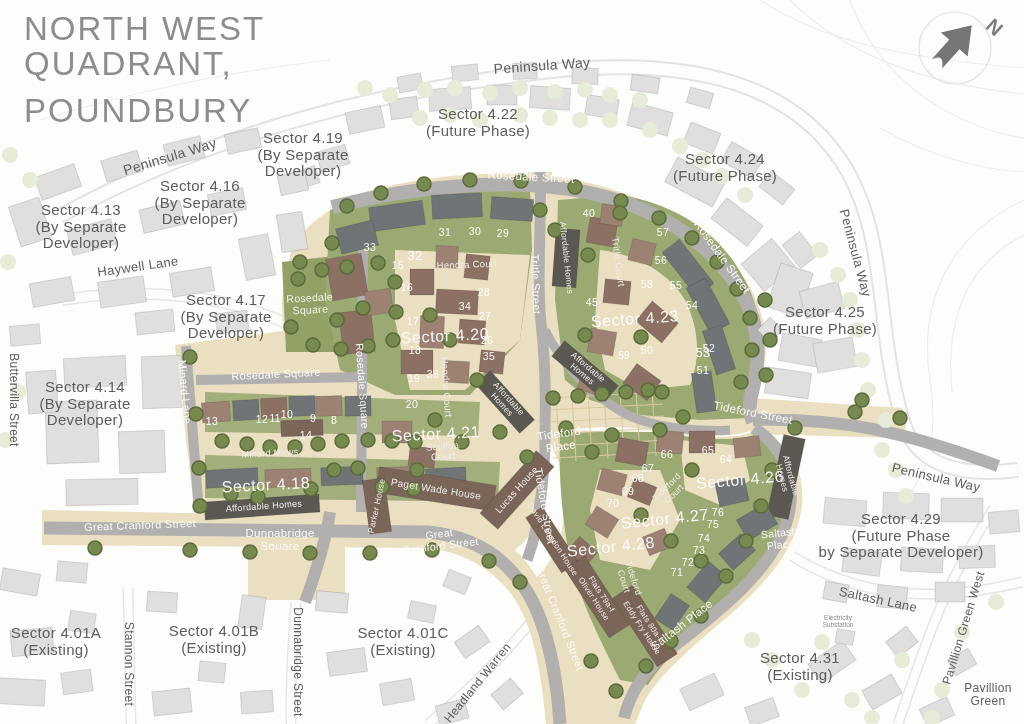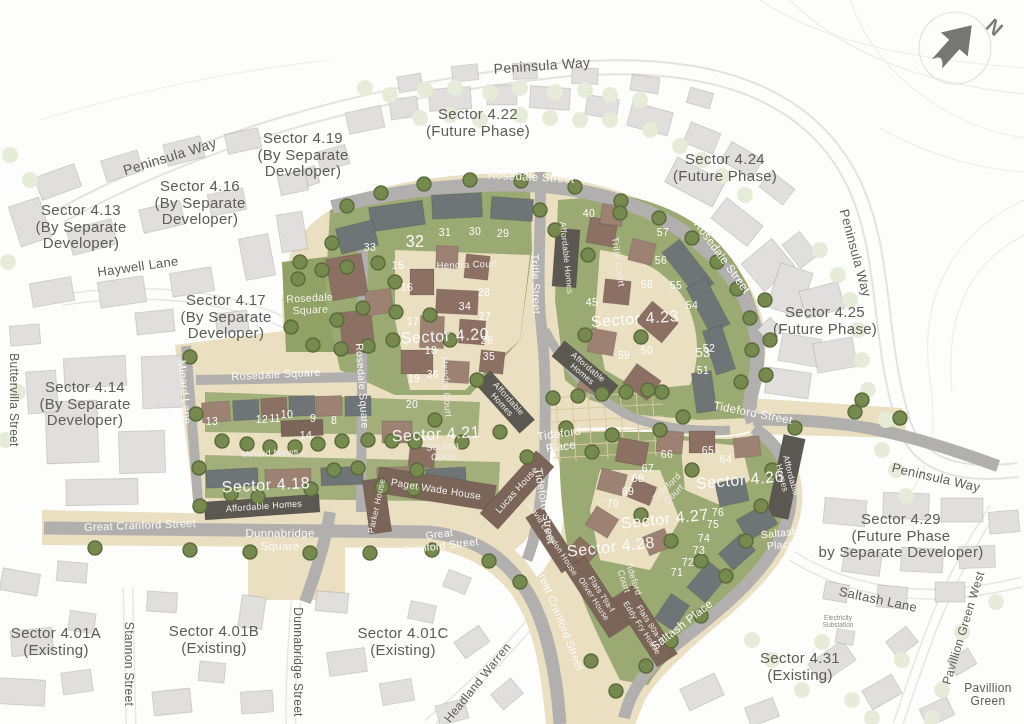--- a/index.html
+++ b/index.html
@@ -676,21 +676,21 @@
       </div>
       <div class="lbl plot" style="left: 398px; top: 266px; font-size: 10.5px; transform: translate(-50%, -50%) rotate(0deg);">
         <div>15</div>
       </div>
       <div class="lbl plot" style="left: 407px; top: 288px; font-size: 10.5px; transform: translate(-50%, -50%) rotate(0deg);">
         <div>16</div>
       </div>
       <div class="lbl plot" style="left: 413px; top: 322px; font-size: 10.5px; transform: translate(-50%, -50%) rotate(0deg);">
         <div>17</div>
       </div>
-      <div class="lbl plot" style="left: 415px; top: 351px; font-size: 10.5px; transform: translate(-50%, -50%) rotate(0deg); margin-left: 16px;">
+      <div class="lbl plot" style="left: 415px; top: 351px; font-size: 10.5px; transform: translate(-50%, -50%) rotate(0deg);">
         <div>18</div>
       </div>
       <div class="lbl plot" style="left: 414px; top: 379px; font-size: 10.5px; transform: translate(-50%, -50%) rotate(0deg);">
         <div>19</div>
       </div>
       <div class="lbl plot" style="left: 412px; top: 405px; font-size: 10.5px; transform: translate(-50%, -50%) rotate(0deg);">
         <div>20</div>
       </div>
       <div class="lbl plot" style="left: 487px; top: 341px; font-size: 10.5px; transform: translate(-50%, -50%) rotate(0deg);">
         <div>26</div>
@@ -703,21 +703,21 @@
       </div>
       <div class="lbl plot" style="left: 503px; top: 234px; font-size: 10.5px; transform: translate(-50%, -50%) rotate(0deg);">
         <div>29</div>
       </div>
       <div class="lbl plot" style="left: 475px; top: 232px; font-size: 10.5px; transform: translate(-50%, -50%) rotate(0deg);">
         <div>30</div>
       </div>
       <div class="lbl plot" style="left: 445px; top: 233px; font-size: 10.5px; transform: translate(-50%, -50%) rotate(0deg);">
         <div>31</div>
       </div>
-      <div class="lbl plot" style="left: 415px; top: 242px; font-size: 16px; transform: translate(-50%, -50%) rotate(0deg);">
+      <div class="lbl plot" style="left: 415px; top: 256px; font-size: 13px; transform: translate(-50%, -50%) rotate(0deg);">
         <div>32</div>
       </div>
       <div class="lbl plot" style="left: 370px; top: 248px; font-size: 10.5px; transform: translate(-50%, -50%) rotate(0deg);">
         <div>33</div>
       </div>
       <div class="lbl plot" style="left: 465px; top: 307px; font-size: 10.5px; transform: translate(-50%, -50%) rotate(0deg);">
         <div>34</div>
       </div>
       <div class="lbl plot" style="left: 489px; top: 357px; font-size: 10.5px; transform: translate(-50%, -50%) rotate(0deg);">
         <div>35</div>
@@ -795,18 +795,23 @@
         <div>74</div>
       </div>
       <div class="lbl plot" style="left: 713px; top: 525px; font-size: 10.5px; transform: translate(-50%, -50%) rotate(0deg);">
         <div>75</div>
       </div>
       <div class="lbl plot" style="left: 718px; top: 513px; font-size: 10.5px; transform: translate(-50%, -50%) rotate(0deg);">
         <div>76</div>
       </div>
     </div>
 
+<div id="title">
+  <div class="t1">NORTH WEST</div>
+  <div class="t2">QUADRANT,</div>
+  <div class="t3">POUNDBURY</div>
+</div>
 
 <div id="northbox">
   <div id="north-n">N</div>
 </div>
 
 </div>
 
 </body></html>

